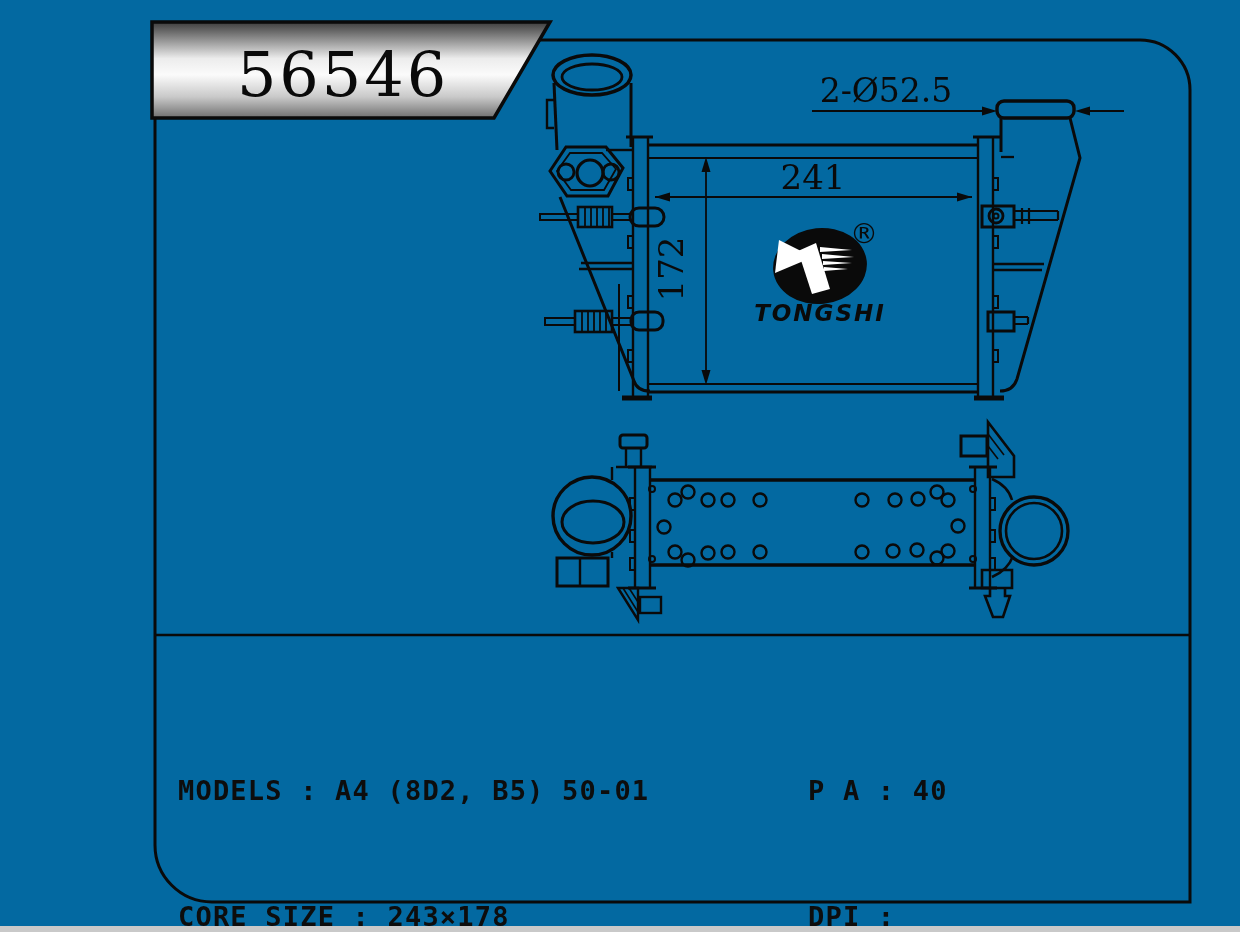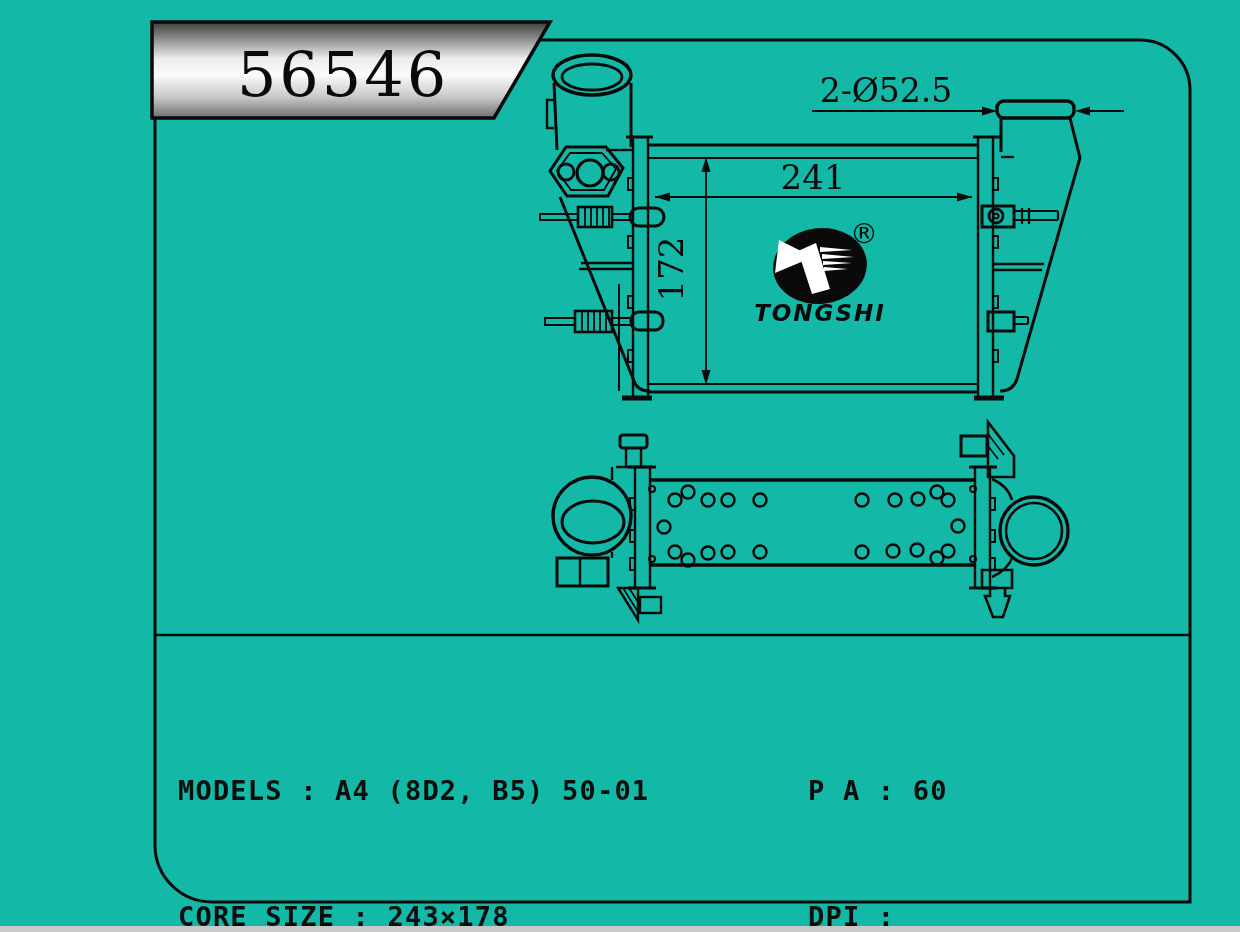--- a/index.html
+++ b/index.html
@@ -1,16 +1,16 @@
 <!DOCTYPE html>
 <html><head>
 <meta charset="utf-8">
 <style>
   html,body{margin:0;padding:0;background:#ffffff;}
-  #page{position:relative;width:1240px;height:932px;background:#14b8a6;overflow:hidden;
+  #page{position:relative;width:1240px;height:932px;background:#0369a1;overflow:hidden;
         font-family:"DejaVu Sans",sans-serif;}
   svg text{user-select:none;}
   .specs{position:absolute;top:685px;color:#0d0d0d;
          font-family:"DejaVu Sans Mono",monospace;font-weight:700;
          font-size:27px;line-height:42.3px;letter-spacing:1.2px;white-space:pre;}
   #specs-left{left:178px;}
   #specs-right{left:808px;}
   #bottom-strip{position:absolute;left:0;bottom:0;width:100%;height:6px;background:#c9c9c9;}
 </style>
 </head>
@@ -245,20 +245,20 @@
 </svg>
 
   
   <div id="specs-left" class="specs">
     <div>MODELS : A4 (8D2, B5) 50-01</div>
     <div>CORE SIZE : 243×178</div>
     
     
   </div>
   <div id="specs-right" class="specs">
-    <div>P A : 60</div>
+    <div>P A : 40</div>
     <div>DPI :</div>
     
     
   </div>
 
   <div id="bottom-strip"></div>
 </div>
 
 </body></html>

